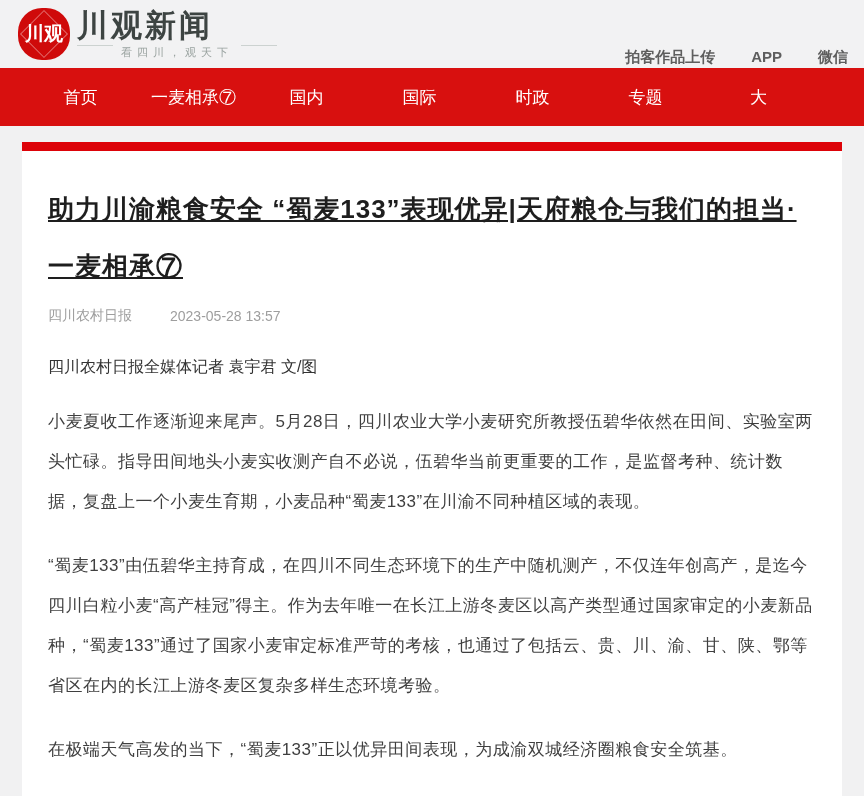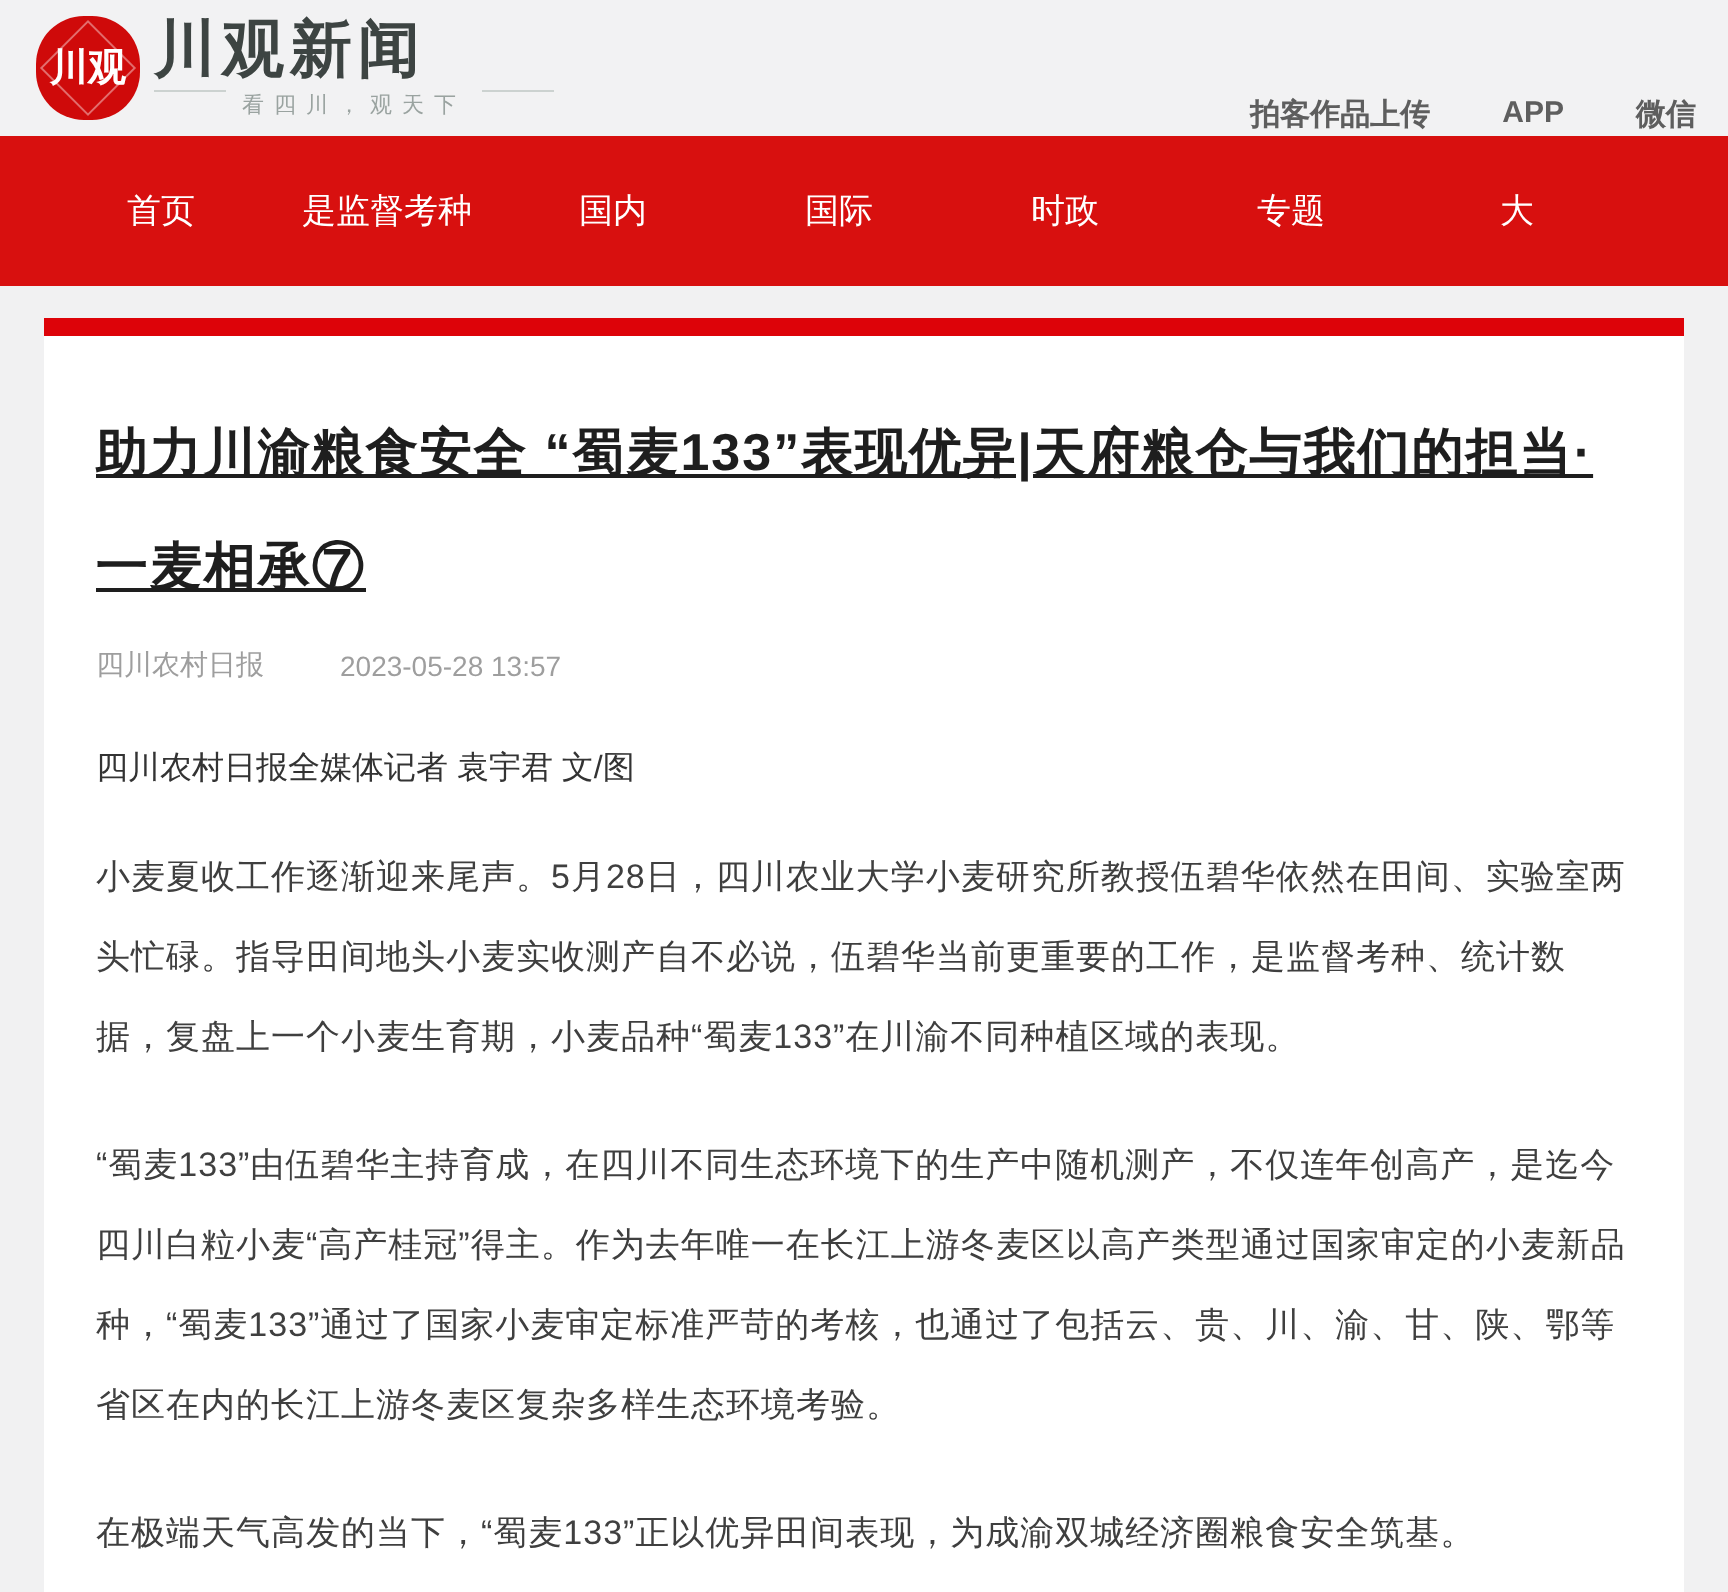--- a/index.html
+++ b/index.html
@@ -42,21 +42,21 @@
     content:""; width:36px; height:1px; background:#ccd2d0;
   }
   .header-links {
     margin-left:auto; display:flex; gap:36px;
     color:#5e5e5e; font-size:15px; font-weight:bold;
   }
   .header-links span { cursor:pointer;margin-top:47px; }
 
   
   .nav {
-    height:75px; background:#d8100f;
+    height:58px; background:#d8100f;
     display:flex; align-items:stretch;
     padding-left:24px; overflow:hidden; white-space:nowrap;
   }
   .nav-item {
     width:113px; flex:0 0 auto;
     display:flex; align-items:center; justify-content:center;
     color:#fff; font-size:17px; cursor:pointer;
   }
 
   
@@ -97,21 +97,21 @@
   </div>
   <div class="header-links">
     <span>拍客作品上传</span>
     <span>APP</span>
     <span>微信</span>
   </div>
 </div>
 
 <div class="nav">
   <div class="nav-item">首页</div>
-  <div class="nav-item">是监督考种</div>
+  <div class="nav-item">一麦相承⑦</div>
   <div class="nav-item">国内</div>
   <div class="nav-item">国际</div>
   <div class="nav-item">时政</div>
   <div class="nav-item">专题</div>
   <div class="nav-item">大</div>
 </div>
 
 <div class="card">
   <div class="accent-bar"></div>
   <div class="card-inner">

